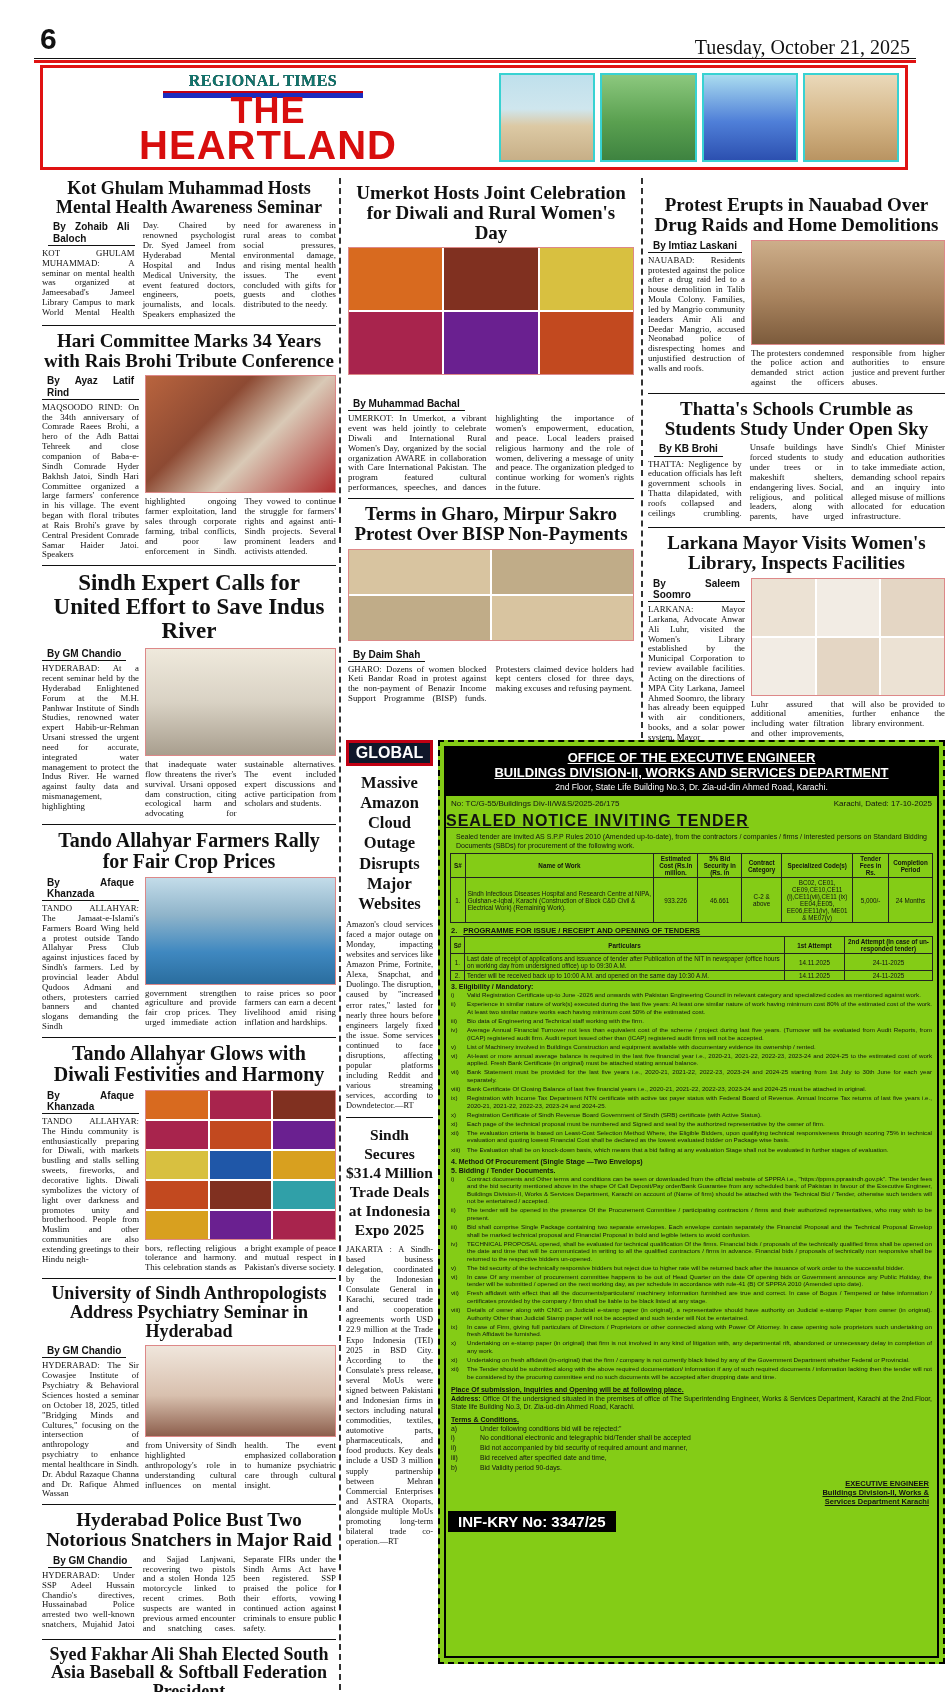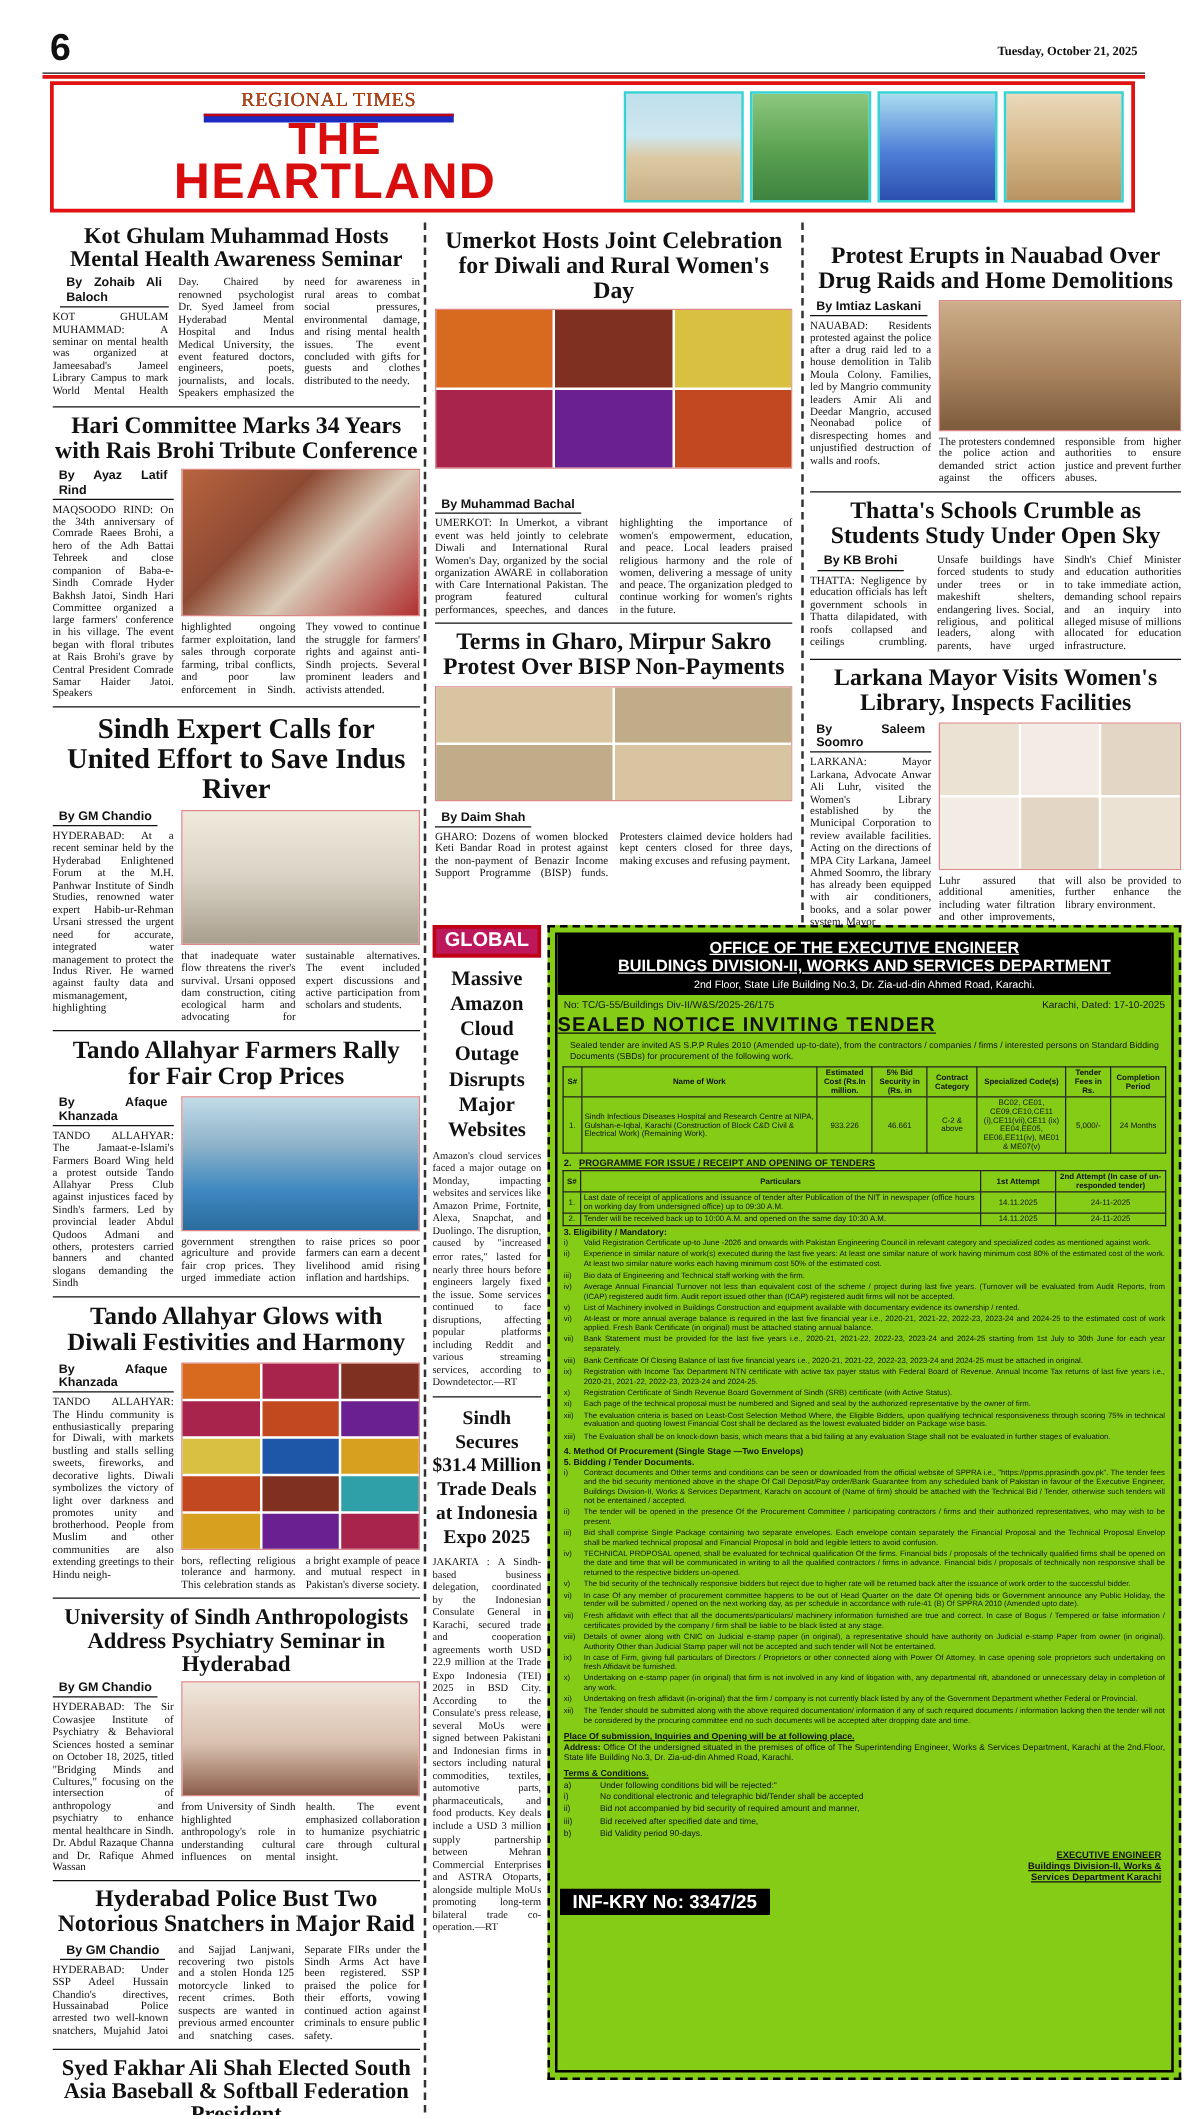--- a/index.html
+++ b/index.html
@@ -1,28 +1,28 @@
 <!DOCTYPE html>
 <html><head>
 <meta charset="utf-8">
 <style>
 *{margin:0;padding:0;box-sizing:border-box}
 body{background:#fff}
 .page{position:relative;width:950px;height:1695px;background:#fff;color:#111;
   font-family:"Liberation Serif",serif;overflow:hidden;margin:0 auto}
 
 .pagenum{position:absolute;left:40px;top:24px;font-family:"Liberation Sans",sans-serif;font-weight:bold;font-size:30px;line-height:1}
-.pagedate{position:absolute;right:40px;top:36px;font-weight:bold;font-size:10px}
+.pagedate{position:absolute;right:40px;top:36px;font-weight:normal;font-size:20px}
 .topline{position:absolute;left:34px;right:34px;top:58px;border-top:1.5px solid #111}
 .redline{position:absolute;left:34px;right:34px;top:60px;height:3px;background:#e01212}
 
 .masthead{position:absolute;left:40px;top:65px;width:868px;height:105px;border:3px solid #e01212;display:flex;background:#fff}
 .mh-left{width:450px;position:relative}
 .rt-logo{position:absolute;left:120px;top:4px;width:200px;text-align:center}
-.rt-name{font-weight:normal;font-size:16px;color:#c2410c;letter-spacing:.5px;text-shadow:0 0 0 #000}
+.rt-name{font-weight:bold;font-size:16px;color:#0f766e;letter-spacing:.5px;text-shadow:0 0 0 #000}
 .rt-bar{height:7px;background:#1b2bbf;border-top:2px solid #c00013;margin-top:1px}
 .mh-title{position:absolute;left:0;right:0;top:26px;text-align:center;color:#d80e0e;
   font-family:"Liberation Sans",sans-serif;font-weight:bold;line-height:.92;letter-spacing:1px}
 .mh-the{font-size:36px}
 .mh-heart{font-size:40px}
 .mh-photos{flex:1;display:flex;gap:5px;padding:5px 6px}
 .mh-ph{flex:1;border:2px solid #38d2d2}
 .p-beach{background:linear-gradient(180deg,#bfe0ec 0%,#cfe6ee 40%,#dcc9a4 60%,#c7af87 100%)}
 .p-field{background:linear-gradient(180deg,#8cc87e 0%,#5aa050 55%,#3e8340 100%)}
 .p-shrine{background:linear-gradient(180deg,#aadcef 0%,#4f7fd8 55%,#2c50b0 100%)}
@@ -53,21 +53,21 @@
 .f-hari{background:linear-gradient(135deg,#b9643e 0%,#8d4a33 35%,#d9c9b6 60%,#b03030 100%)}
 .f-indus{background:linear-gradient(180deg,#efe9dc 0%,#d9d2c4 50%,#a89e8e 100%)}
 .f-rally{background:linear-gradient(180deg,#c3dce9 0%,#8fb4ca 35%,#3f88c0 70%,#2a6d9e 100%)}
 .f-anthro{background:linear-gradient(180deg,#f0e6dc 0%,#d8c0ae 55%,#8d5f4d 100%)}
 .f-nauabad{background:linear-gradient(180deg,#cdae8a 0%,#a8835e 55%,#7c5b3c 100%)}
 .c1{background:#c2491f}.c2{background:#a8244d}.c3{background:#d8a01f}.c4{background:#6a2090}
 .c5{background:#1f57a8}.c7{background:#d86a1f}.c8{background:#803020}
 .c9{background:#d8c040}.c10{background:#30a0a8}
 .l1{background:#ece2d4}.l2{background:#f2ece4}.l3{background:#e4d6c4}.l4{background:#d8c4a0}.l5{background:#c0ac88}
 
-.g-label{background:#be185d;color:#fff;border:3px solid #c00013;text-align:center;
+.g-label{background:#0f172a;color:#fff;border:3px solid #c00013;text-align:center;
   font-family:"Liberation Sans",sans-serif;font-weight:bold;font-size:16px;padding:1px 4px}
 .g-head{font-weight:bold;text-align:center;font-size:16.5px;line-height:1.22;margin:7px 0 6px}
 .g-head2{font-weight:bold;text-align:center;font-size:15.5px;line-height:1.22;margin:8px 0 5px}
 .g-body{font-size:8.4px;line-height:1.2;text-align:justify}
 .g-sep{border-top:1px solid #111;margin:6px 0}
 
 .tenderBox{position:absolute;left:438px;top:740px;width:507px;height:924px;border:2px dashed #000;padding:4px;background:#84cc16;
   font-family:"Liberation Sans",sans-serif}
 .t-inner{border:2px solid #000;height:100%;padding:0 0 3px;overflow:hidden}
 .t-head{background:#000;color:#fff;text-align:center;padding:3px 2px 4px}

